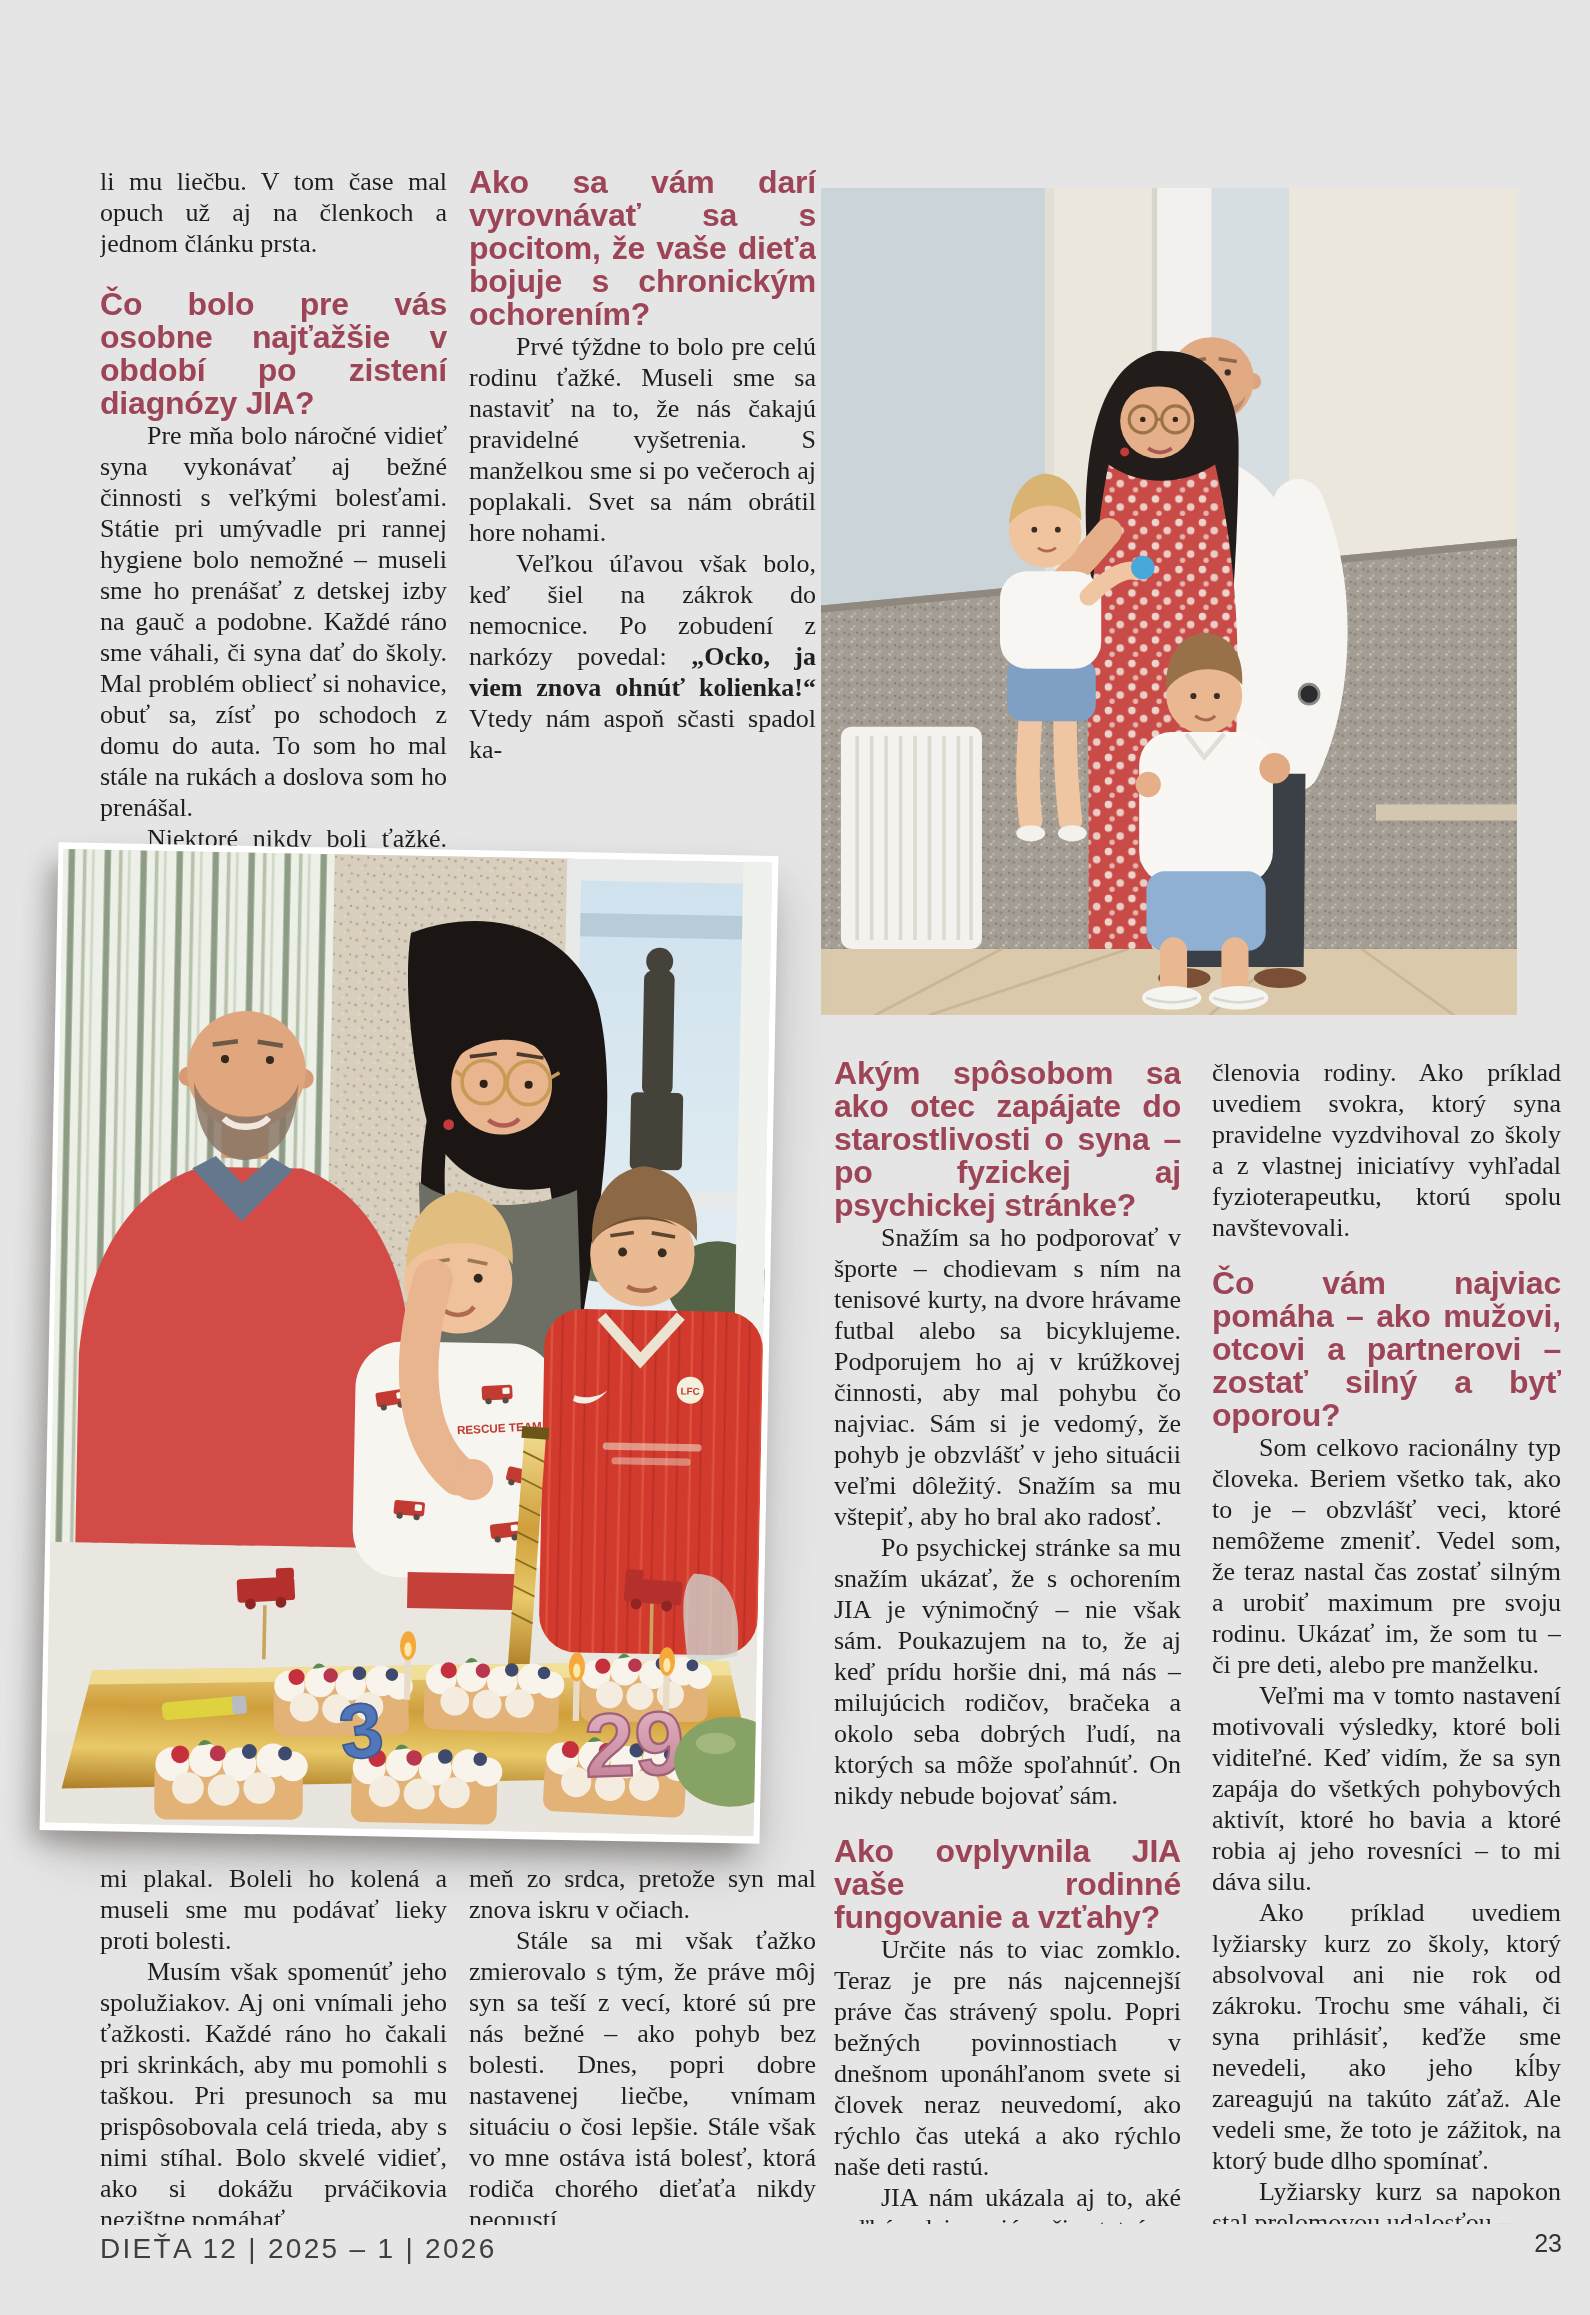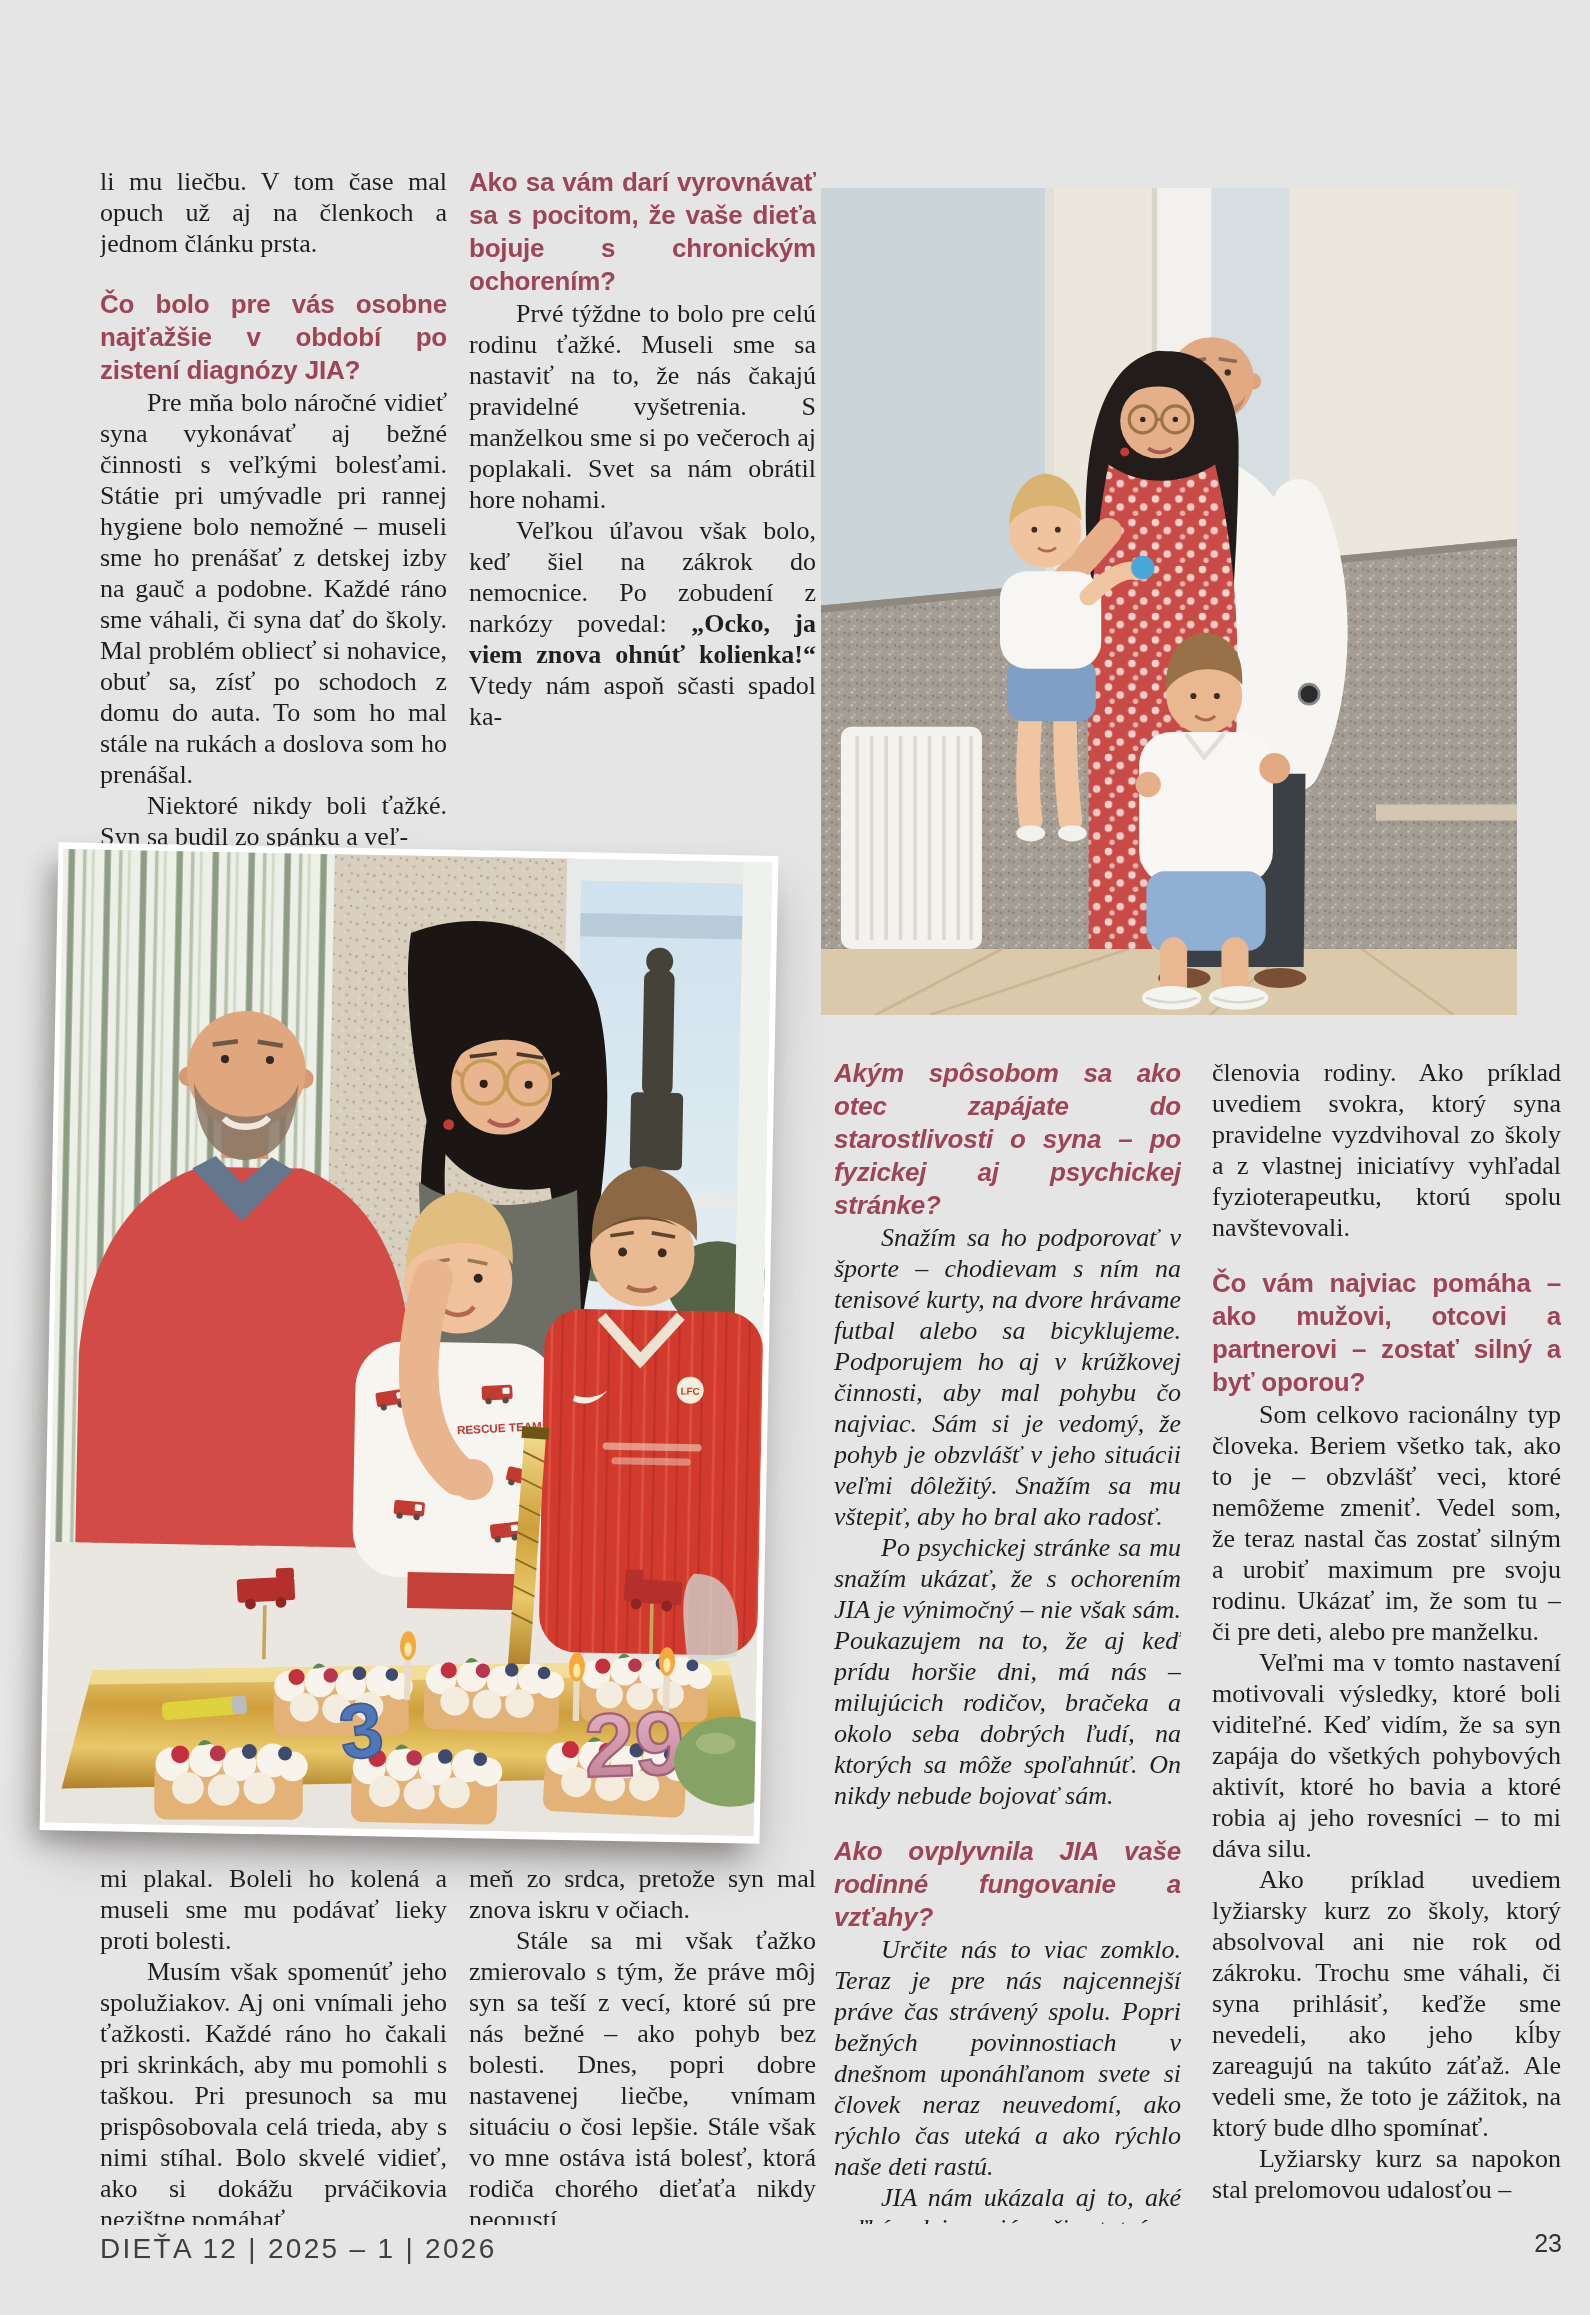--- a/index.html
+++ b/index.html
@@ -6,21 +6,21 @@
   .page{
     position:relative;width:1590px;height:2316px;background:#e5e5e5;overflow:hidden;
     font-family:"Liberation Serif", serif;color:#201f1d;
   }
   .col{position:absolute;width:347px;text-align:justify;font-size:26px;line-height:31px;overflow:hidden;}
   .col p{margin:0;}
   .col p.ind{text-indent:47px;}
   .col .sp{height:29px;}
   h2.q{
     font-family:"Liberation Sans", sans-serif;font-weight:bold;color:#9d4457;
-    font-size:26px;line-height:33px;margin:0;text-align:justify;letter-spacing:-0.2px;
+    font-size:32px;line-height:33px;margin:0;text-align:justify;letter-spacing:-0.2px;
   }
   h2.q.mt{margin-top:23.5px;}
   .photo1{position:absolute;left:821px;top:188px;width:696px;height:827px;overflow:hidden;}
   .photo2{
     position:absolute;left:49px;top:849px;width:709px;height:977px;background:#ffffff;
     padding:5.4px;transform:rotate(1.1deg);transform-origin:50% 50%;
     box-shadow:-12.7px 16.3px 27px -5.4px rgba(80,75,70,.45), 7.2px 27px 50px -9px rgba(80,75,70,.32);
   }
   .photo2 svg, .photo1 svg{display:block;}
   .footer{
@@ -44,21 +44,21 @@
     <p class="ind">Pre mňa bolo náročné vidieť syna vykonávať aj bežné činnosti s veľkými bolesťami. Státie pri umývadle pri rannej hygiene bolo nemožné – museli sme ho prenášať z detskej izby na gauč a podobne. Každé ráno sme váhali, či syna dať do školy. Mal problém obliecť si nohavice, obuť sa, zísť po schodoch z domu do auta. To som ho mal stále na rukách a doslova som ho prenášal.</p>
     <p class="ind">Niektoré nikdy boli ťažké. Syn sa budil zo spánku a veľ-</p>
   </section>
 
   <section class="col" style="left:469px;top:166px;height:689px;">
     <h2 class="q">Ako sa vám darí vyrovnávať sa s pocitom, že vaše dieťa bojuje s chronickým ochorením?</h2>
     <p class="ind">Prvé týždne to bolo pre celú rodinu ťažké. Museli sme sa nastaviť na to, že nás čakajú pravidelné vyšetrenia. S manželkou sme si po večeroch aj poplakali. Svet sa nám obrátil hore nohami.</p>
     <p class="ind"><span>Veľkou úľavou však bolo, keď šiel na zákrok do nemocnice. Po zobudení z narkózy povedal: </span><b>„Ocko, ja viem znova ohnúť kolienka!“</b><span> Vtedy nám aspoň sčasti spadol ka-</span></p>
   </section>
 
-  <section class="col" style="left:834px;top:1057px;height:1167px;font-style:italic;">
+  <section class="col" style="left:834px;top:1057px;height:1167px;">
     <h2 class="q">Akým spôsobom sa ako otec zapájate do starostlivosti o syna – po fyzickej aj psychickej stránke?</h2>
     <p class="ind">Snažím sa ho podporovať v športe – chodievam s ním na tenisové kurty, na dvore hrávame futbal alebo sa bicyklujeme. Podporujem ho aj v krúžkovej činnosti, aby mal pohybu čo najviac. Sám si je vedomý, že pohyb je obzvlášť v jeho situácii veľmi dôležitý. Snažím sa mu vštepiť, aby ho bral ako radosť.</p>
     <p class="ind">Po psychickej stránke sa mu snažím ukázať, že s ochorením JIA je výnimočný – nie však sám. Poukazujem na to, že aj keď prídu horšie dni, má nás – milujúcich rodičov, bračeka a okolo seba dobrých ľudí, na ktorých sa môže spoľahnúť. On nikdy nebude bojovať sám.</p>
     <h2 class="q mt">Ako ovplyvnila JIA vaše rodinné fungovanie a vzťahy?</h2>
     <p class="ind">Určite nás to viac zomklo. Teraz je pre nás najcennejší práve čas strávený spolu. Popri bežných povinnostiach v dnešnom uponáhľanom svete si človek neraz neuvedomí, ako rýchlo čas uteká a ako rýchlo naše deti rastú.</p>
     <p class="ind">JIA nám ukázala aj to, aké veľké srdcia majú naši ostatní</p>
   </section>
 
   <section class="col" style="left:1212px;top:1057px;width:349px;height:1167px;">
     <p class="frag">členovia rodiny. Ako príklad uvediem svokra, ktorý syna pravidelne vyzdvihoval zo školy a z vlastnej iniciatívy vyhľadal fyzioterapeutku, ktorú spolu navštevovali.</p>

